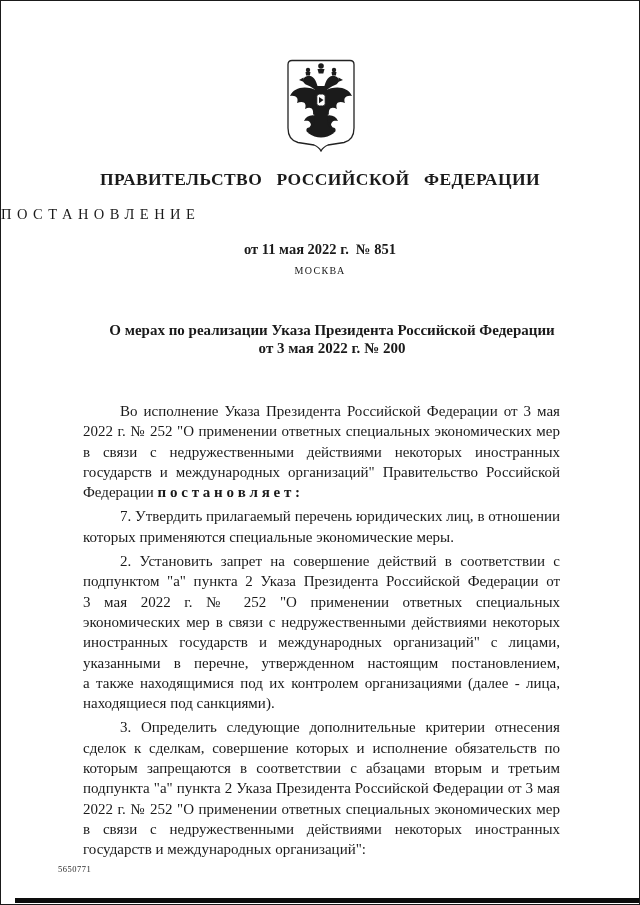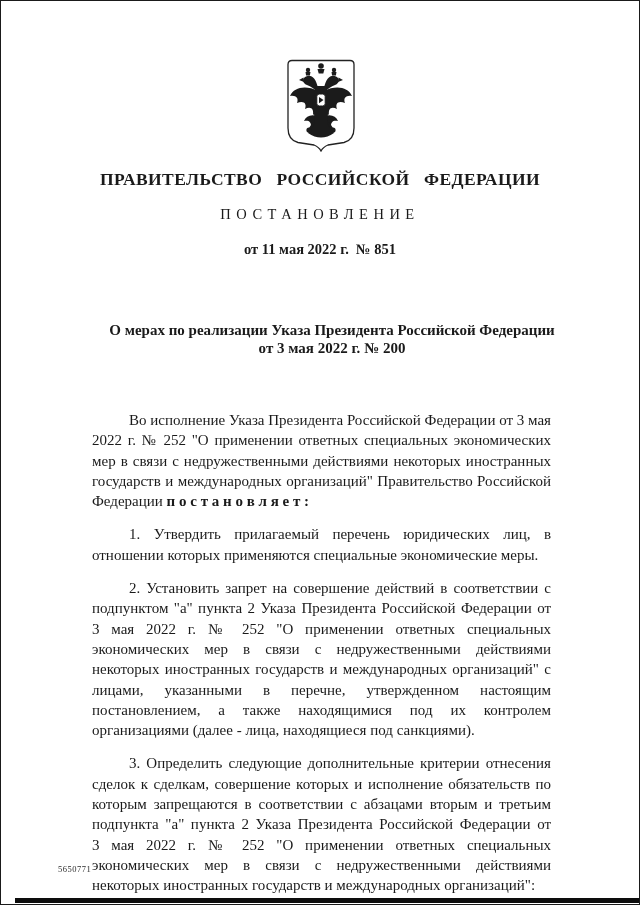--- a/index.html
+++ b/index.html
@@ -7,39 +7,39 @@
     position:relative; width:640px; height:905px; box-sizing:border-box;
     background:#fff; border:1px solid #1a1a1a; overflow:hidden;
     font-family:"Liberation Serif","DejaVu Serif",serif; color:#1a1a1a;
   }
   .emblem { position:absolute; top:57px; left:283px; width:74px; height:94px; }
   .org {
     position:absolute; top:168px; left:0; width:100%; text-align:center;
     font-weight:bold; font-size:17.5px; letter-spacing:0.4px; word-spacing:0.55em;
   }
   .doc-type {
-    position:absolute; top:205px; left:0; width:100%; text-align:center;
+    position:absolute; top:205px; left:0; width:100%; 
     font-size:14.5px; letter-spacing:5.5px;
   }
   .date-line {
     position:absolute; top:240px; left:0; width:100%; text-align:center; font-size:14.5px;font-weight:bold;
   }
   .city {
     position:absolute; top:264px; left:0; width:100%; text-align:center;
     font-size:10px; letter-spacing:1.4px;
   }
   .doc-title {
     position:absolute; top:321px; left:12px; width:100%; text-align:center;
     font-weight:bold; font-size:15px; line-height:17.5px;
   }
   .body-block {
     position:absolute; top:396px; left:78px; width:485px;
     font-size:15px; line-height:20.3px; text-align:justify;
   }
-  .para { margin:13px; text-indent:37px; }
+  .para { margin:4px; text-indent:37px; }
   .spaced { font-weight:bold; }
   .doc-number {
     position:absolute; top:863px; left:57px; font-size:8.5px;
     letter-spacing:0.5px; color:#2a2a2a;
   }
   .bottom-bar {
     position:absolute; bottom:1px; left:14px; right:0; height:5.5px; background:#0d0d0d;
   }
 </style>
 </head>
@@ -72,29 +72,30 @@
       <path d="M35,39 l4.5,3 -4.5,3.2 Z" fill="#1b1b1b"></path>
     </svg>
   </div>
 
   <div class="org">ПРАВИТЕЛЬСТВО РОССИЙСКОЙ ФЕДЕРАЦИИ</div>
 
   <div class="doc-type">ПОСТАНОВЛЕНИЕ</div>
 
   <div class="date-line">от 11 мая 2022 г. &nbsp;№&nbsp;851</div>
 
+  <div class="city">МОСКВА</div>
 
   <div class="doc-title">
     <div>О мерах по реализации Указа Президента Российской Федерации</div>
     <div>от 3 мая 2022 г. № 200</div>
   </div>
 
   <div class="body-block">
     <p class="para"><span>Во исполнение Указа Президента Российской Федерации от 3&nbsp;мая 2022&nbsp;г. №&nbsp;252 "О применении ответных специальных экономических мер в связи с недружественными действиями некоторых иностранных государств и международных организаций" Правительство Российской Федерации </span><span class="spaced">п о с т а н о в л я е т :</span></p>
-    <p class="para">1. Утвердить прилагаемый перечень юридических лиц, в отношении которых применяются специальные экономические меры.</p>
+    <p class="para">7. Утвердить прилагаемый перечень юридических лиц, в отношении которых применяются специальные экономические меры.</p>
     <p class="para">2. Установить запрет на совершение действий в соответствии с подпунктом&nbsp;"а" пункта&nbsp;2 Указа Президента Российской Федерации от 3&nbsp;мая 2022&nbsp;г. №&nbsp;252 "О применении ответных специальных экономических мер в связи с недружественными действиями некоторых иностранных государств и международных организаций" с лицами, указанными в перечне, утвержденном настоящим постановлением, а&nbsp;также находящимися под их контролем организациями (далее - лица, находящиеся под санкциями).</p>
     <p class="para">3. Определить следующие дополнительные критерии отнесения сделок к сделкам, совершение которых и исполнение обязательств по которым запрещаются в соответствии с абзацами вторым и третьим подпункта&nbsp;"а" пункта&nbsp;2 Указа Президента Российской Федерации от 3&nbsp;мая 2022&nbsp;г. №&nbsp;252 "О применении ответных специальных экономических мер в связи с недружественными действиями некоторых иностранных государств и международных организаций":</p>
   </div>
 
   <div class="doc-number">5650771</div>
 
   <div class="bottom-bar"></div>
 
 </div>
 

